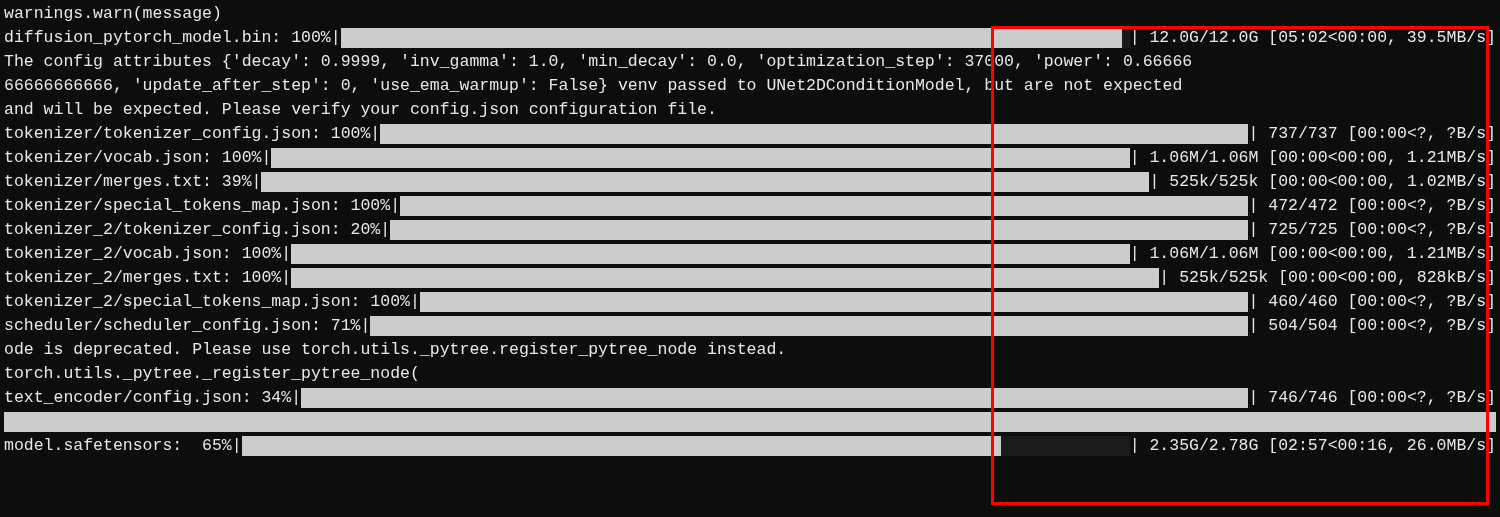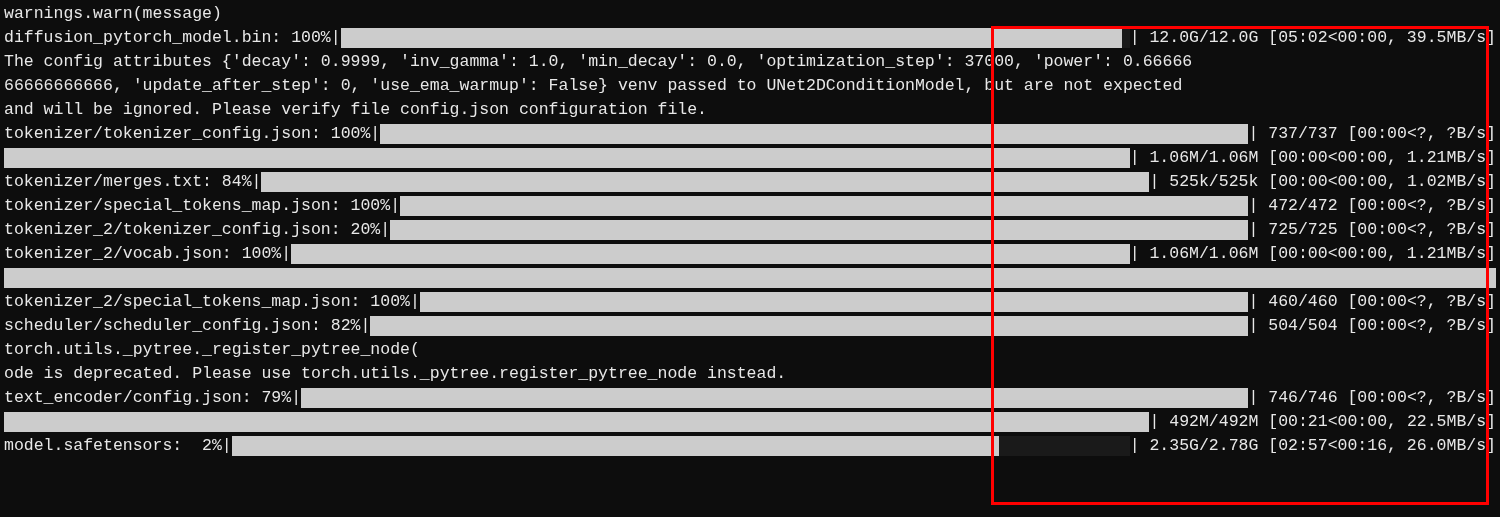--- a/index.html
+++ b/index.html
@@ -69,36 +69,37 @@
     <div class="line">
       <span class="label">diffusion_pytorch_model.bin: 100%|</span>
       <div class="bar-container">
         <div class="bar-fill" style="width: 99%;"></div>
         <div class="bar-empty" style="width: 1%;"></div>
       </div>
       <span class="stats">| 12.0G/12.0G [05:02&lt;00:00, 39.5MB/s]</span>
     </div>
     <div class="text-line">The config attributes {'decay': 0.9999, 'inv_gamma': 1.0, 'min_decay': 0.0, 'optimization_step': 37000, 'power': 0.66666</div>
     <div class="text-line">66666666666, 'update_after_step': 0, 'use_ema_warmup': False} venv passed to UNet2DConditionModel, but are not expected</div>
-    <div class="text-line">and will be ignored. Please verify file config.json configuration file.</div>
+    <div class="text-line">and will be expected. Please verify your config.json configuration file.</div>
     <div class="line">
       <span class="label">tokenizer/tokenizer_config.json: 100%|</span>
       <div class="bar-container">
         <div class="bar-fill" style="width: 100%;"></div>
       </div>
       <span class="stats">| 737/737 [00:00&lt;?, ?B/s]</span>
     </div>
     <div class="line">
+      <span class="label">tokenizer/vocab.json: 100%|</span>
       <div class="bar-container">
         <div class="bar-fill" style="width: 100%;"></div>
       </div>
       <span class="stats">| 1.06M/1.06M [00:00&lt;00:00, 1.21MB/s]</span>
     </div>
     <div class="line">
-      <span class="label">tokenizer/merges.txt: 84%|</span>
+      <span class="label">tokenizer/merges.txt: 39%|</span>
       <div class="bar-container">
         <div class="bar-fill" style="width: 100%;"></div>
       </div>
       <span class="stats">| 525k/525k [00:00&lt;00:00, 1.02MB/s]</span>
     </div>
     <div class="line">
       <span class="label">tokenizer/special_tokens_map.json: 100%|</span>
       <div class="bar-container">
         <div class="bar-fill" style="width: 100%;"></div>
       </div>
@@ -112,55 +113,56 @@
       <span class="stats">| 725/725 [00:00&lt;?, ?B/s]</span>
     </div>
     <div class="line">
       <span class="label">tokenizer_2/vocab.json: 100%|</span>
       <div class="bar-container">
         <div class="bar-fill" style="width: 100%;"></div>
       </div>
       <span class="stats">| 1.06M/1.06M [00:00&lt;00:00, 1.21MB/s]</span>
     </div>
     <div class="line">
+      <span class="label">tokenizer_2/merges.txt: 100%|</span>
       <div class="bar-container">
         <div class="bar-fill" style="width: 100%;"></div>
       </div>
+      <span class="stats">| 525k/525k [00:00&lt;00:00, 828kB/s]</span>
     </div>
     <div class="line">
       <span class="label">tokenizer_2/special_tokens_map.json: 100%|</span>
       <div class="bar-container">
         <div class="bar-fill" style="width: 100%;"></div>
       </div>
       <span class="stats">| 460/460 [00:00&lt;?, ?B/s]</span>
     </div>
     <div class="line">
-      <span class="label">scheduler/scheduler_config.json: 82%|</span>
+      <span class="label">scheduler/scheduler_config.json: 71%|</span>
       <div class="bar-container">
         <div class="bar-fill" style="width: 100%;"></div>
       </div>
       <span class="stats">| 504/504 [00:00&lt;?, ?B/s]</span>
     </div>
+    <div class="text-line">ode is deprecated. Please use torch.utils._pytree.register_pytree_node instead.</div>
     <div class="text-line">  torch.utils._pytree._register_pytree_node(</div>
-    <div class="text-line">ode is deprecated. Please use torch.utils._pytree.register_pytree_node instead.</div>
     <div class="line">
-      <span class="label">text_encoder/config.json: 79%|</span>
+      <span class="label">text_encoder/config.json: 34%|</span>
       <div class="bar-container">
         <div class="bar-fill" style="width: 100%;"></div>
       </div>
       <span class="stats">| 746/746 [00:00&lt;?, ?B/s]</span>
     </div>
     <div class="line">
       <div class="bar-container">
         <div class="bar-fill" style="width: 100%;"></div>
       </div>
-      <span class="stats">| 492M/492M [00:21&lt;00:00, 22.5MB/s]</span>
     </div>
     <div class="line">
-      <span class="label">model.safetensors:  2%|</span>
+      <span class="label">model.safetensors:  65%|</span>
       <div class="bar-container">
         <div class="bar-fill" style="width: 85.5%;"></div>
         <div class="bar-empty" style="width: 14.5%;"></div>
       </div>
       <span class="stats">| 2.35G/2.78G [02:57&lt;00:16, 26.0MB/s]</span>
     </div>
   </div>
 <div class="highlight-box"></div>
 
 </body></html>

